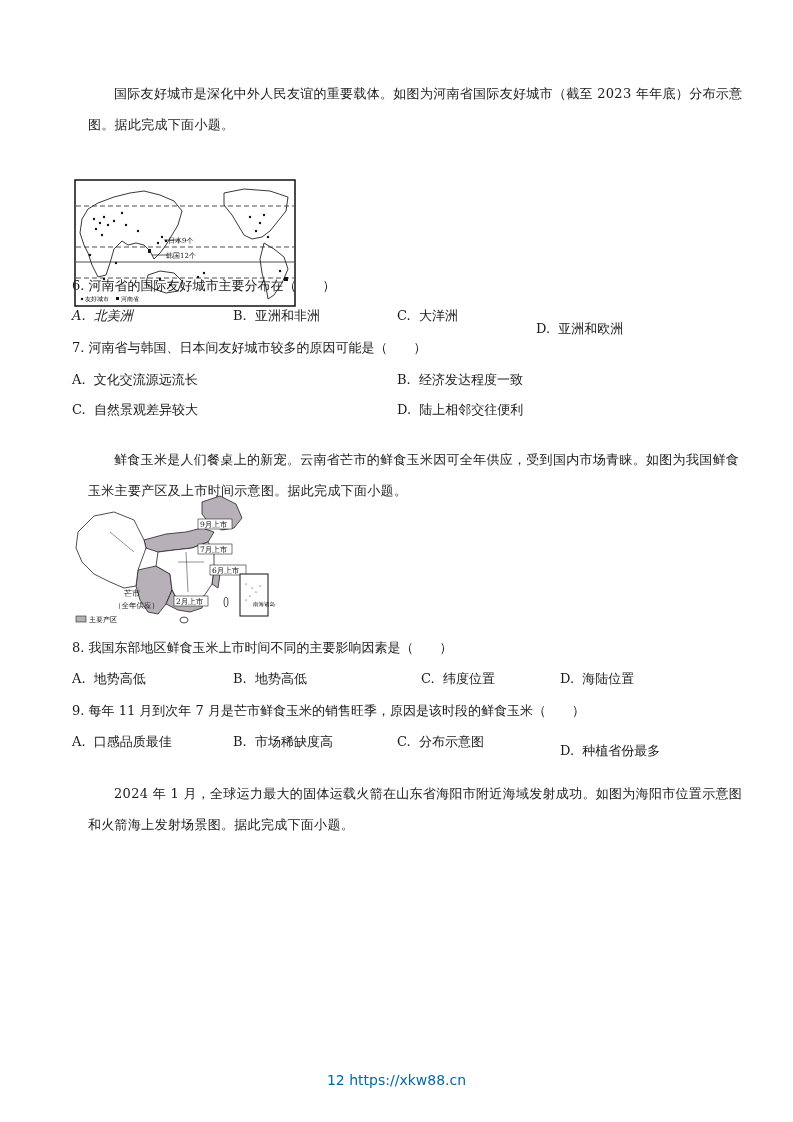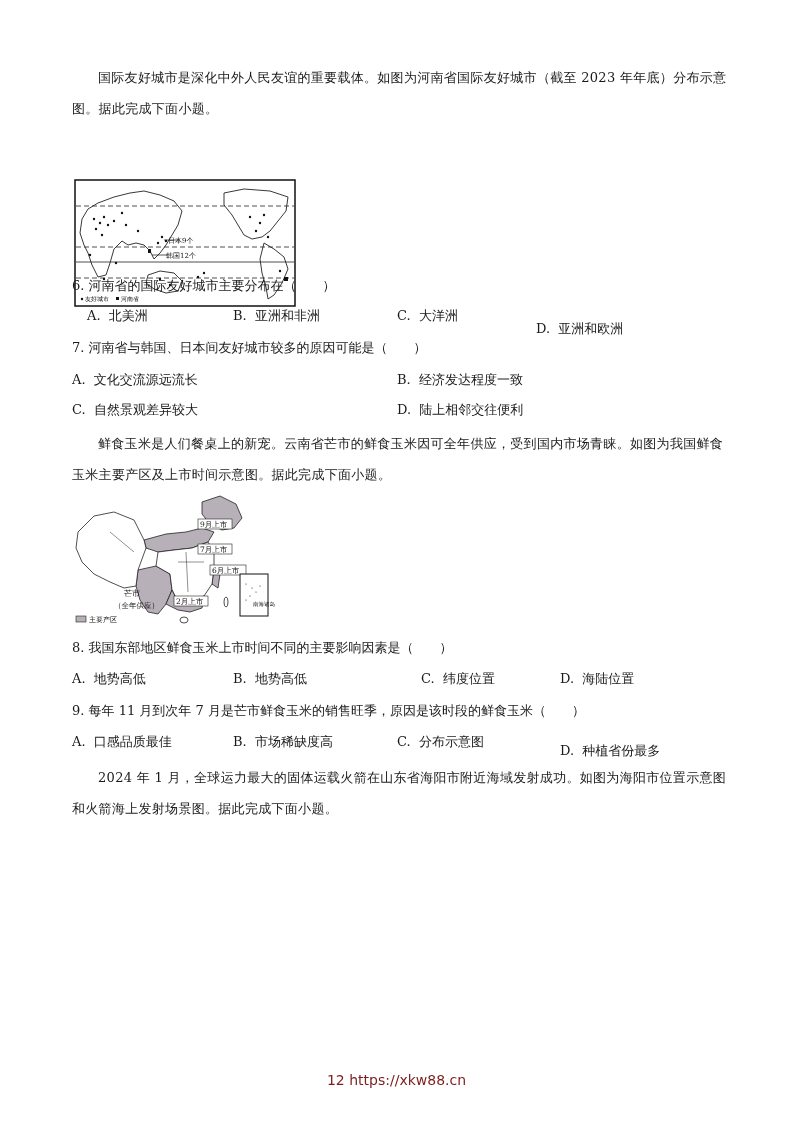--- a/index.html
+++ b/index.html
@@ -3,30 +3,30 @@
   <meta charset="utf-8">
   <style>
     html, body { margin: 0; padding: 0; background: #ffffff; }
     body {
       width: 793px; height: 1122px; position: relative; overflow: hidden;
       font-family: "DejaVu Serif", "Liberation Serif", serif;
       color: #1a1a1a; font-size: 13px;
     }
     .para {
       position: absolute; left: 72px; width: 662px;
-      line-height: 31px; text-indent: 26px; margin: 0;
+      line-height: 31px; text-indent: 26px; margin: 16px;
       letter-spacing: 0.3px;
     }
     .qline { position: absolute; left: 72px; width: 662px; margin: 0; line-height: 20px; }
     .opts { position: absolute; left: 72px; width: 662px; height: 20px; }
     .opt { position: absolute; top: 0; white-space: nowrap; line-height: 20px; }
     .figure { position: absolute; border: 0; }
     .footer {
       position: absolute; top: 1072px; left: 0; width: 793px; text-align: center;
-      font-family: "DejaVu Sans", "Liberation Sans", sans-serif; font-size: 14px; color: #7f1d1d;
+      font-family: "DejaVu Sans", "Liberation Sans", sans-serif; font-size: 14px; color: #0369a1;
     }
     svg text { font-family: "DejaVu Serif", serif; }
   </style>
 </head>
 <body>
 
 <p class="para" style="top:62px;">国际友好城市是深化中外人民友谊的重要载体。如图为河南省国际友好城市（截至 2023 年年底）分布示意图。据此完成下面小题。</p>
 
 <div class="figure" style="left:74px; top:135px; width:222px; height:128px;margin-top:44px;">
   <svg width="222" height="128" viewBox="0 0 222 128">
@@ -86,21 +86,21 @@
     <rect x="42" y="118" width="3" height="3" fill="#111"></rect>
     <text x="47" y="122" font-size="6" fill="#111">河南省</text>
   </svg>
 </div>
 
 <div class="qline" style="top:276px;">
   <span>6.</span>
   <span>河南省的国际友好城市主要分布在（　　）</span>
 </div>
 <div class="opts" style="top:306px;">
-  <span class="opt" style="left:15px;"><span>A.</span>&nbsp;&nbsp;<span>北美洲</span></span>
+  <span class="opt" style="left:0;font-style:italic;"><span>A.</span>&nbsp;&nbsp;<span>北美洲</span></span>
   <span class="opt" style="left:161px;"><span>B.</span>&nbsp;&nbsp;<span>亚洲和非洲</span></span>
   <span class="opt" style="left:325px;"><span>C.</span>&nbsp;&nbsp;<span>大洋洲</span></span>
   <span class="opt" style="left:464px;margin-top:13px;"><span>D.</span>&nbsp;&nbsp;<span>亚洲和欧洲</span></span>
 </div>
 
 <div class="qline" style="top:338px;">
   <span>7.</span>
   <span>河南省与韩国、日本间友好城市较多的原因可能是（　　）</span>
 </div>
 <div class="opts" style="top:370px;">

